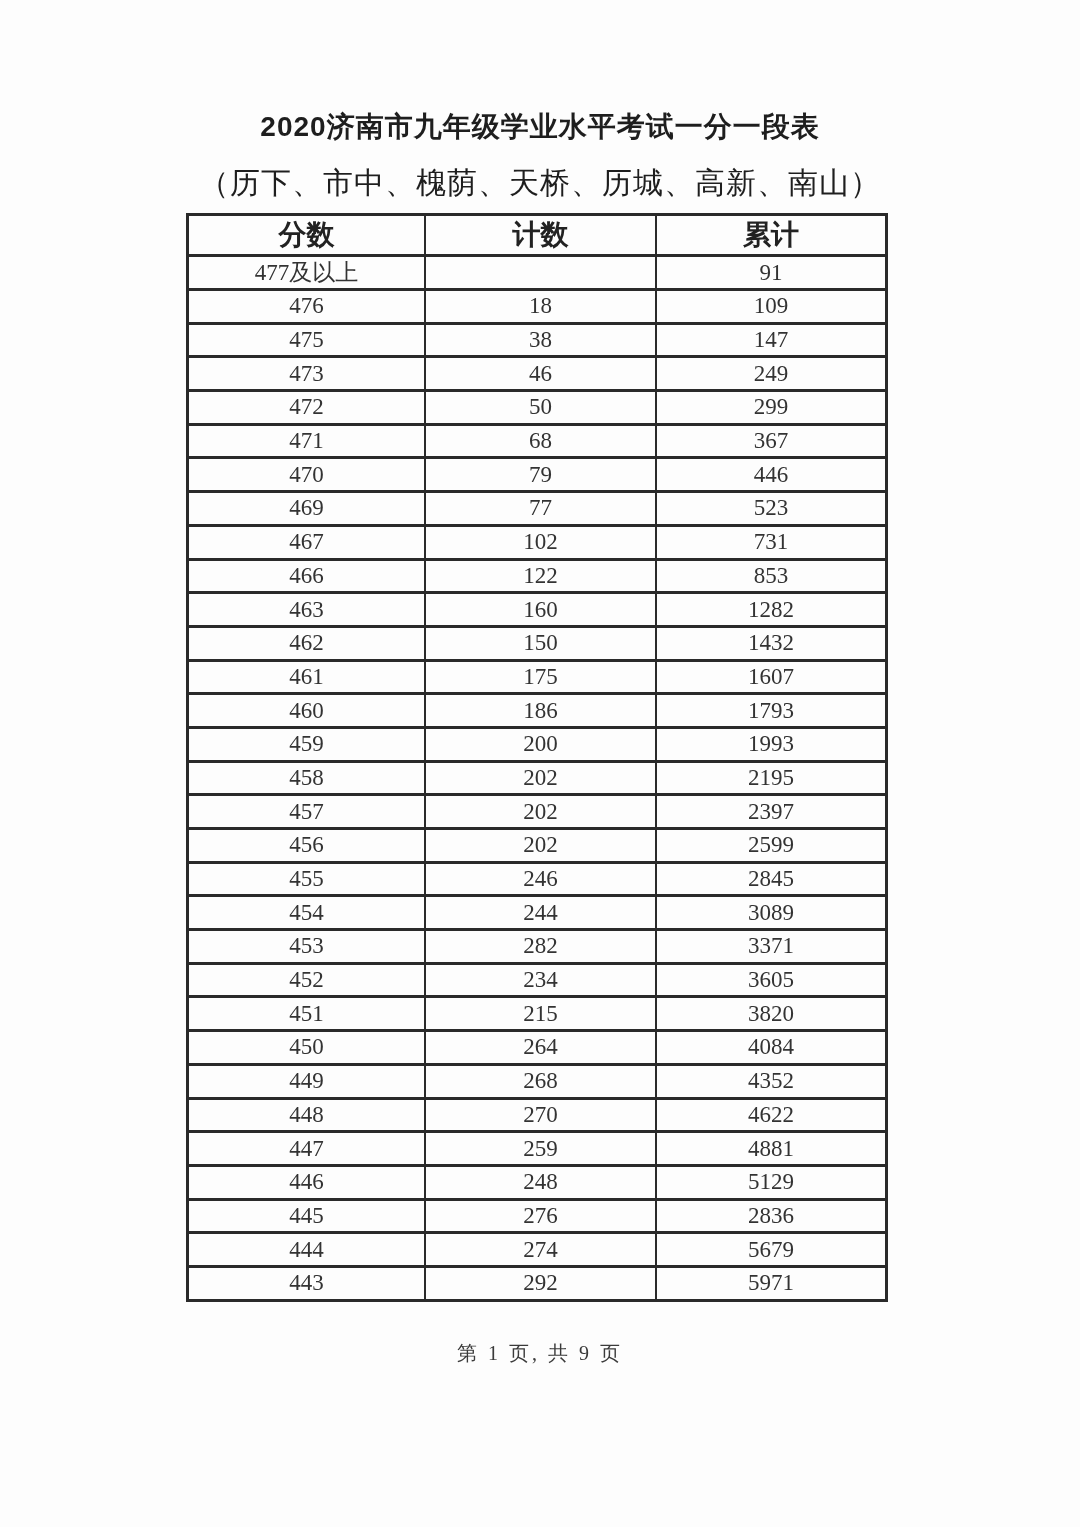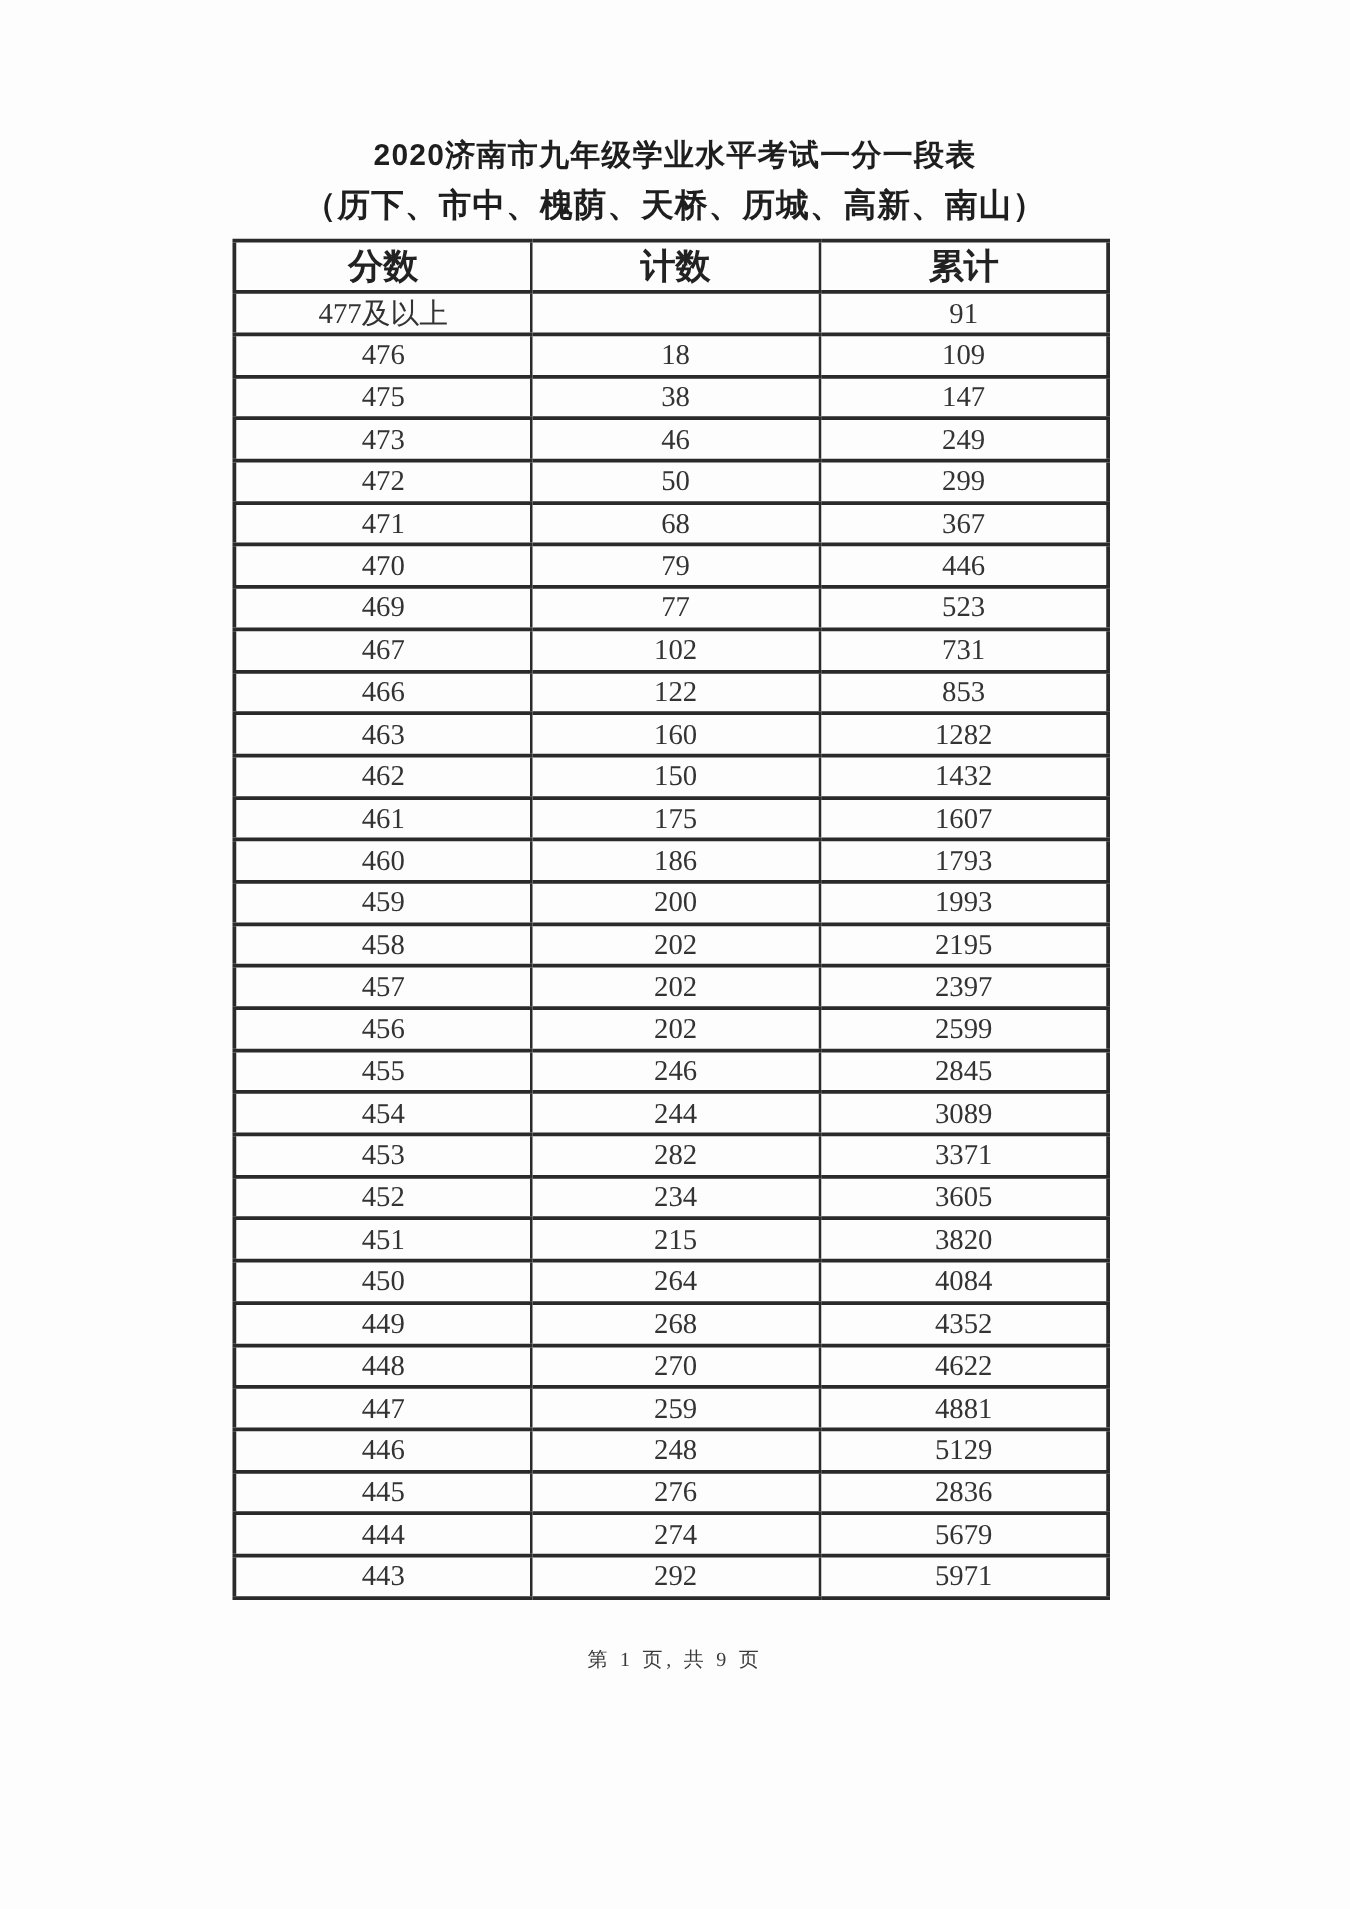--- a/index.html
+++ b/index.html
@@ -15,31 +15,31 @@
   .page {
     width: 1080px;
     height: 1527px;
     background: #fdfdfd;
     padding-top: 108px;
   }
   .title {
     text-align: center;
     font-family: "Liberation Sans", "DejaVu Sans", sans-serif;
     font-weight: bold;
-    font-size: 24px;
+    font-size: 28px;
     letter-spacing: 1px;
     color: #1e1e1e;
   }
   .subtitle {
     text-align: center;
     font-family: "Liberation Sans", "DejaVu Sans", sans-serif;
-    font-weight: bold;
-    font-size: 26px;
+    font-weight: normal;
+    font-size: 30px;
     letter-spacing: 1px;
-    margin-top: 7px;
+    margin-top: 17px;
     color: #1e1e1e;
   }
   table.score-table {
     border-collapse: collapse;
     width: 702px;
     margin: 9px 0 0 186px;
     table-layout: fixed;
     border: 3px solid #2a2a2a;
   }
   table.score-table th,
@@ -67,21 +67,21 @@
     height: 33.7px;
     color: #333333;
   }
   col.c-score { width: 34%; }
   col.c-count { width: 33%; }
   col.c-cum   { width: 33%; }
   .footer {
     text-align: center;
     margin-top: 38px;
     font-family: "Liberation Serif", "DejaVu Serif", serif;
-    font-size: 16px;
+    font-size: 20px;
     letter-spacing: 3px;
     color: #3a3a3a;
   }
 </style>
 </head>
 <body>
 
 <div class="page">
 
   <div class="title">2020济南市九年级学业水平考试一分一段表</div>

